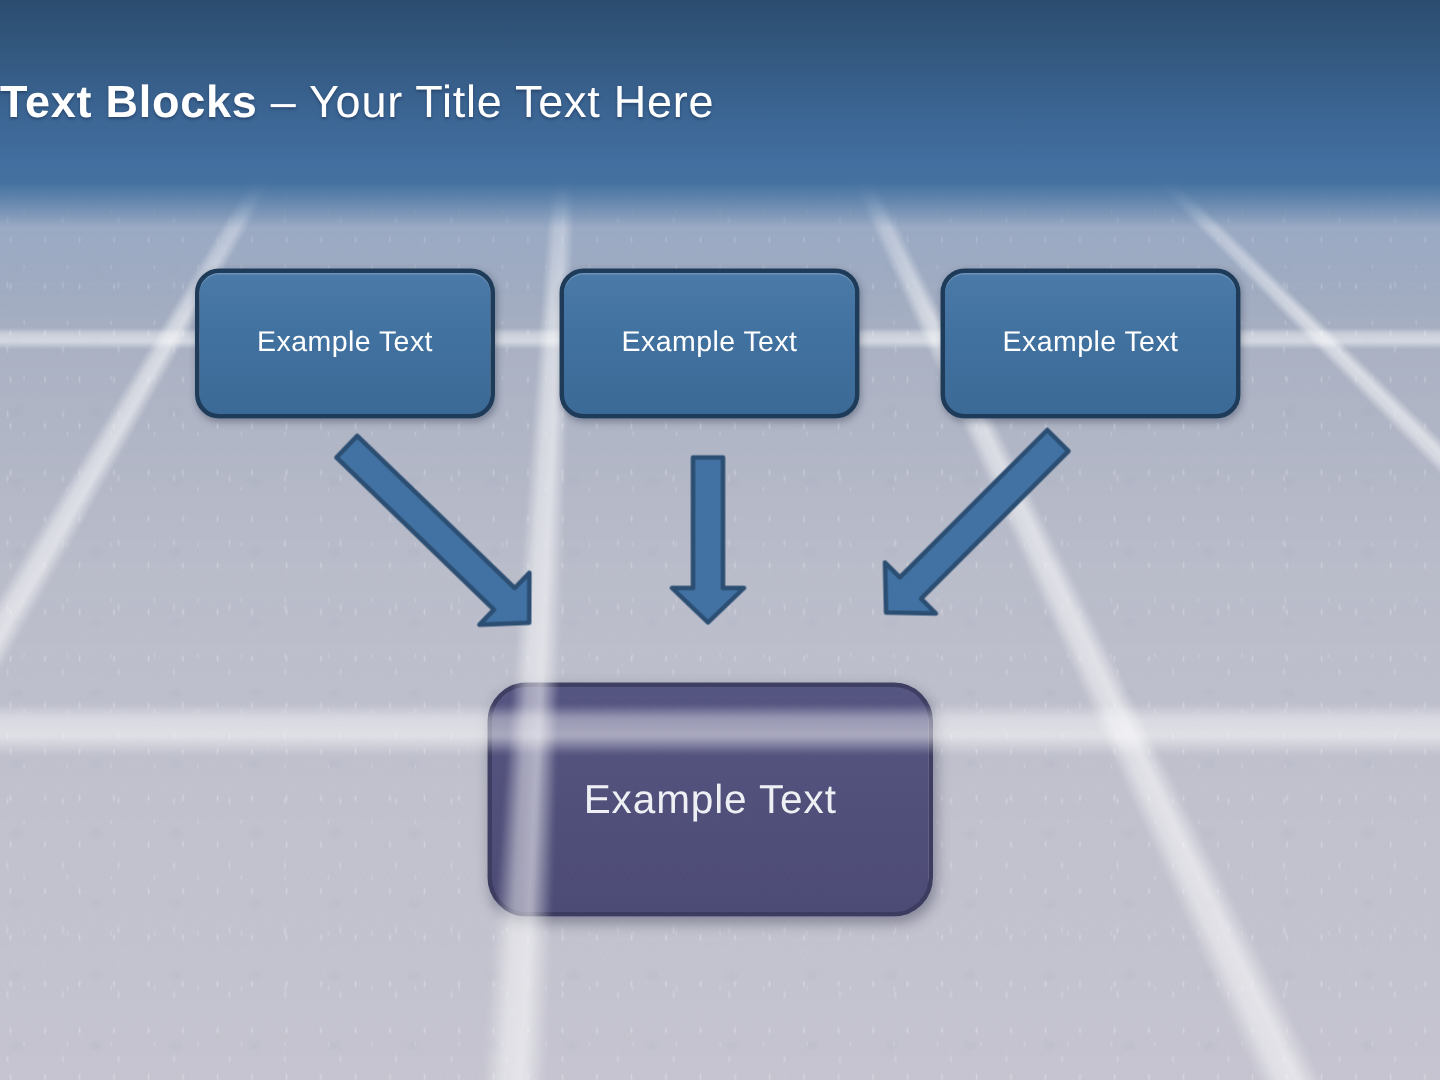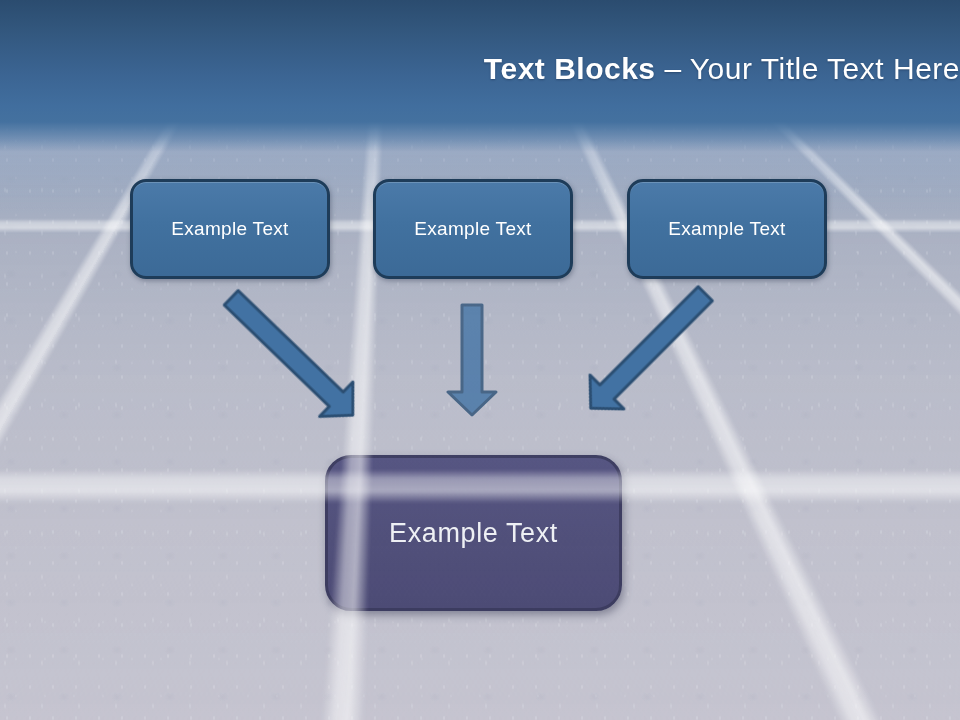--- a/index.html
+++ b/index.html
@@ -38,21 +38,21 @@
     position:absolute;left:0;right:0;top:100px;height:110px;
     background:linear-gradient(180deg, rgba(130,156,194,.85), rgba(160,175,203,.45) 45%, rgba(199,200,212,0));
   }
   
   .header{
     position:absolute;top:0;left:0;right:0;height:152px;
     background:linear-gradient(180deg,#2b4c6f 0%,#33587f 22%,#3b6492 48%,#416e9e 70%,#44719f 80%,rgba(68,113,159,0) 100%);
   }
   .title{
     position:absolute;top:52px;left:0;width:100%;margin:0;
-    text-align:right;color:#fff;font-size:30px;font-weight:400;letter-spacing:.5px;
+    text-align:left;color:#fff;font-size:30px;font-weight:400;letter-spacing:.5px;
     text-shadow:0 1px 2px rgba(20,40,70,.45);
   }
   .title .bold{font-weight:700;}
   
   .box{
     position:absolute;width:200px;height:100px;border-radius:16px;
     background:linear-gradient(180deg,#4b7aa9 0%,#41719f 45%,#3c6a97 100%);
     border:3px solid #1e3c59;box-sizing:border-box;
     display:flex;align-items:center;justify-content:center;
     color:#fff;font-size:19px;letter-spacing:.3px;

